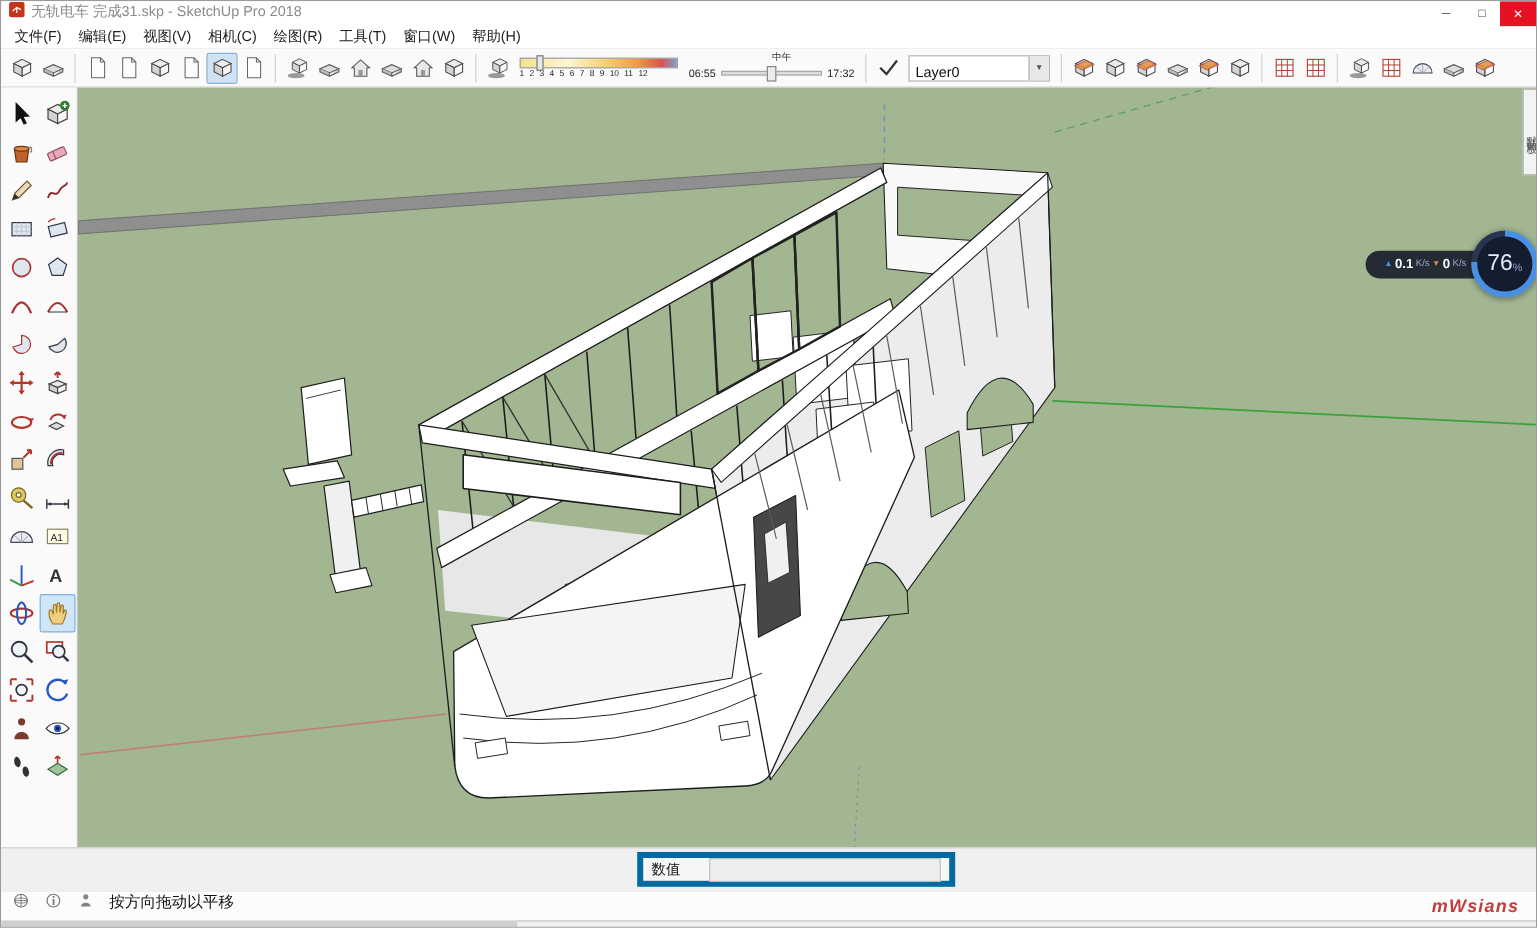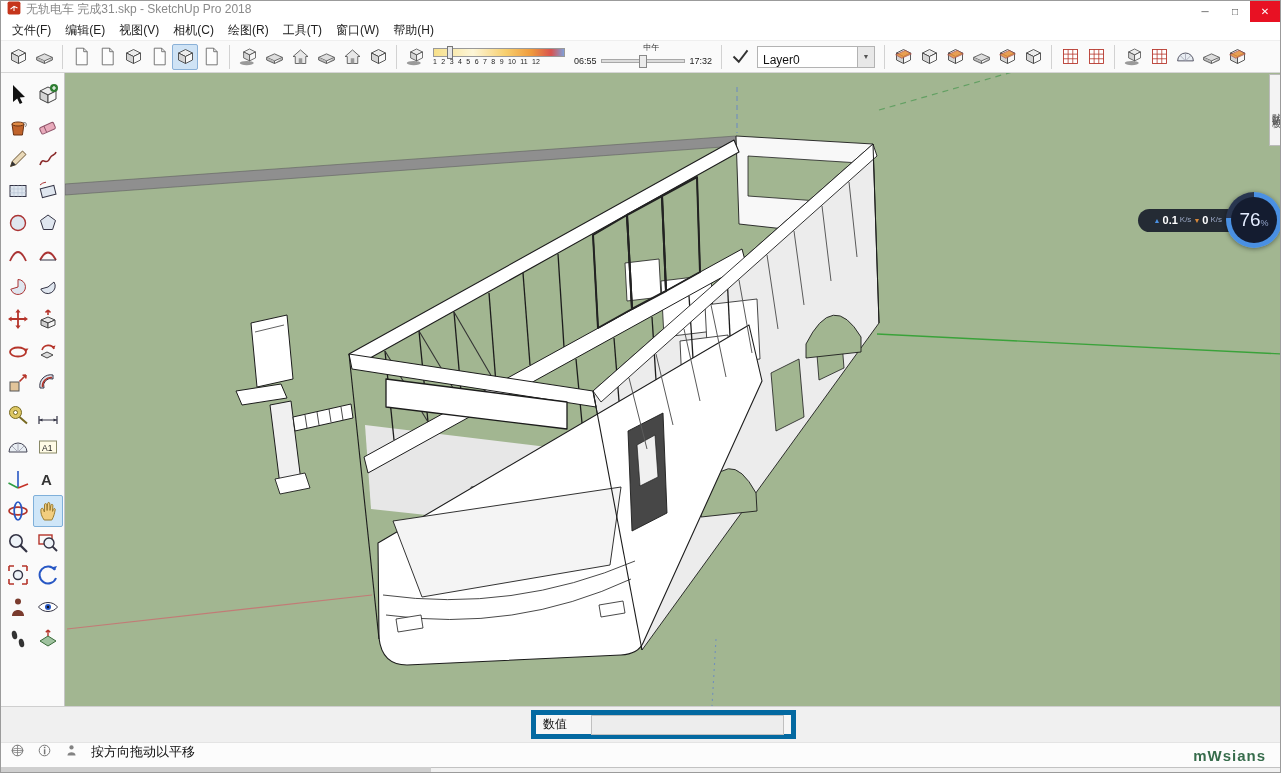--- a/index.html
+++ b/index.html
@@ -56,21 +56,21 @@
 .pct-sign{font-size:9px;color:#92a3c8;margin-top:6px}
 
 #vcbrow{position:absolute;top:705px;left:0;right:0;height:36px;background:#f0f0f0;border-top:1px solid #cfcfcf}
 #vcb{position:absolute;left:530px;top:3px;width:265px;height:29px;background:#f6f6f6;border:5px solid #0369a1;display:flex;align-items:center;padding:0 7px;gap:24px}
 #vcb label{font-size:12px;color:#111;flex:none}
 #vcb input{flex:1;height:20px;border:1px solid #c0c0c0;background:#ededed;font-size:12px;padding:0 4px;font-family:inherit}
 
 #statusbar{position:absolute;top:741px;left:0;right:0;height:25px;background:#fcfcfc;display:flex;padding-left:9px;gap:12px;border-top:1px solid #e4e4e4}
 .sicon{width:15px;height:15px;flex:none;opacity:.8}
 #hint{font-size:13px;color:#111}
-#watermark{position:absolute;right:14px;top:4px;font-size:15px;font-weight:bold;color:#14532d;opacity:.85;letter-spacing:1px}
+#watermark{position:absolute;right:14px;top:4px;font-size:15px;font-style:italic;font-weight:bold;color:#b91c1c;opacity:.85;letter-spacing:1px}
 
 #sliver{position:absolute;top:766px;left:0;right:0;height:7px;background:#cfcfcf}
 #sliver .right{position:absolute;left:430px;right:0;top:0;bottom:0;background:#f1f1f1;border-top:1px solid #c2c2c2}
 #symbols{position:absolute;width:0;height:0;overflow:hidden}
 </style>
 </head>
 <body>
 
 <svg id="symbols" aria-hidden="true">
 <defs>

